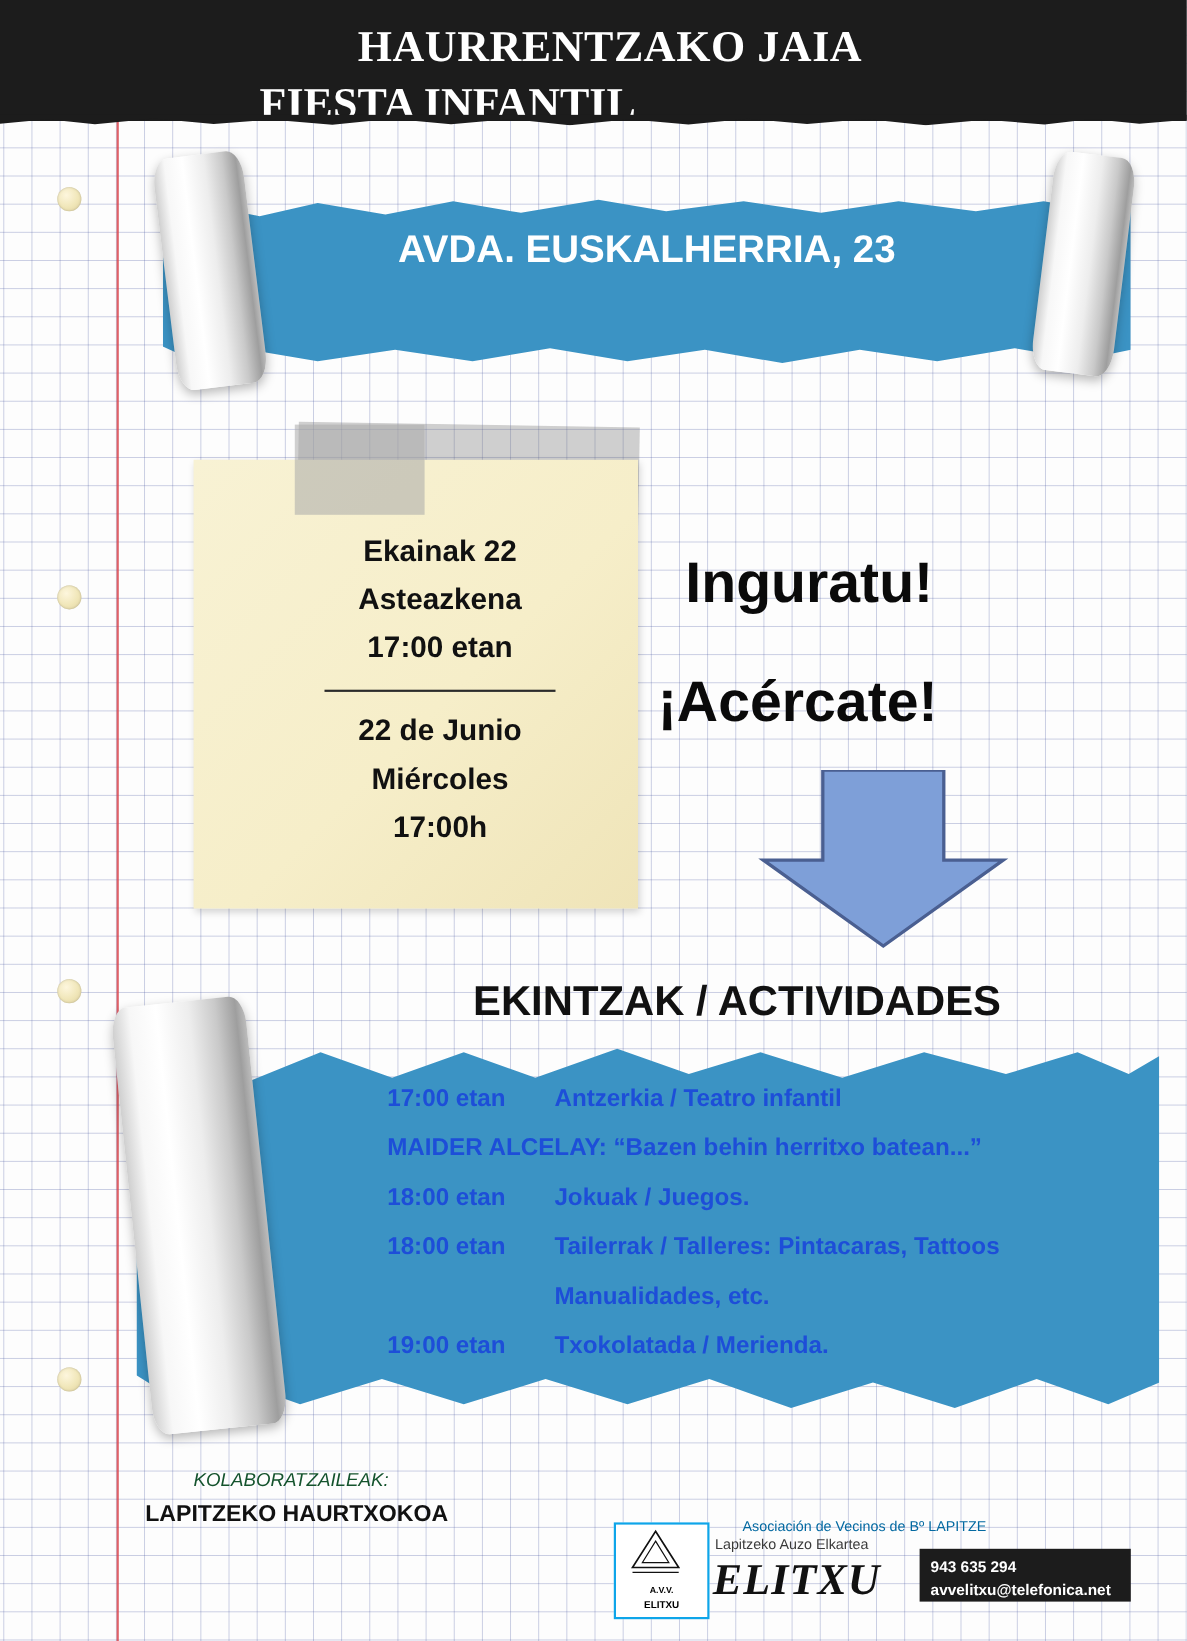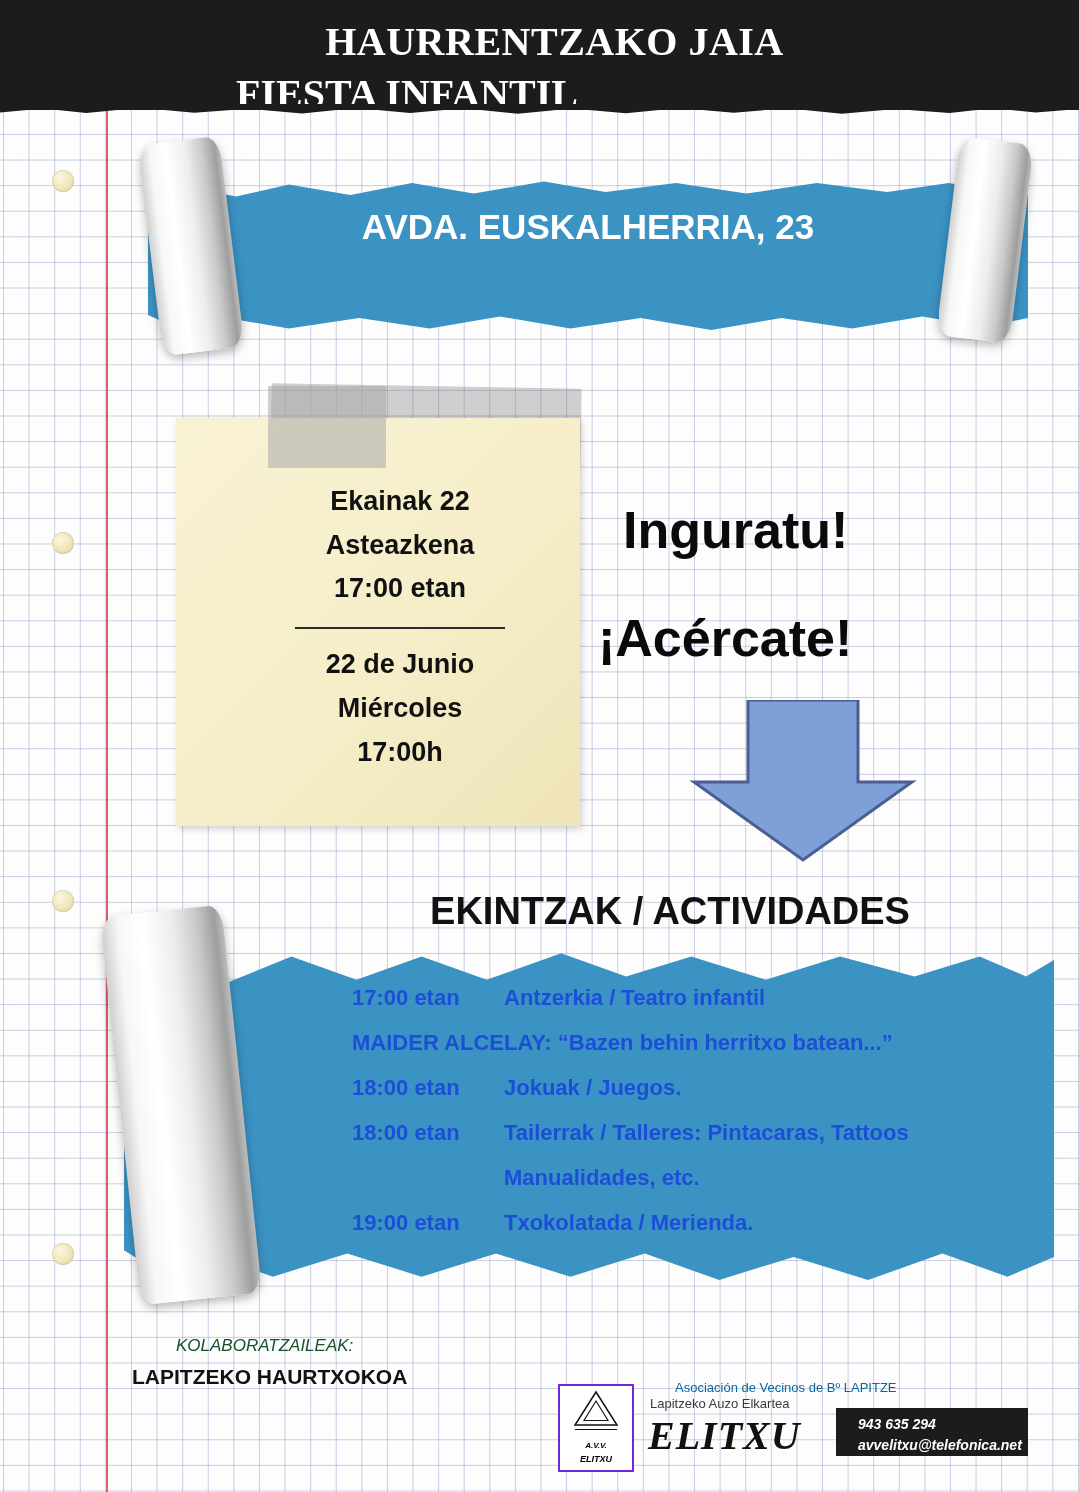--- a/index.html
+++ b/index.html
@@ -219,24 +219,23 @@
   .collab-name {
     position: absolute;
     left: 132px; top: 1365px;
     font-size: 21px;
     font-weight: bold;
     color: #111111;
   }
   .logo-box {
     position: absolute;
     left: 558px; top: 1384px;
-    width: 76px; height: 88px;
-    border: 2px solid #6d28d9;
+    width: 87px; height: 88px;
+    border: 2px solid #0ea5e9;
     background: #ffffff;
-    font-style: italic;
   }
   .logo-box .lbl1 {
     position: absolute; left: 0; bottom: 20px; width: 100%;
     text-align: center; font-size: 8px; font-weight: bold;
   }
   .logo-box .lbl2 {
     position: absolute; left: 0; bottom: 6px; width: 100%;
     text-align: center; font-size: 9px; font-weight: bold;
   }
   .assoc-1 {
@@ -252,23 +251,22 @@
     font-family: "Liberation Serif", serif;
     font-style: italic; font-weight: bold;
     font-size: 40px; color: #111111;
     letter-spacing: 1px;
   }
   .contact-box {
     position: absolute; left: 836px; top: 1408px;
     width: 192px; height: 48px;
     background: #1c1c1c; color: #ffffff;
     font-size: 14px; font-weight: bold;
-    padding: 6px 0 0 22px;
+    padding: 6px 0 0 10px;
     line-height: 1.5;
-    font-style: italic;
   }
 </style>
 </head>
 <body>
 
 <div id="poster">
 
   <div class="paper"></div>
   <div class="margin-line"></div>
   <div class="punch p1"></div>

